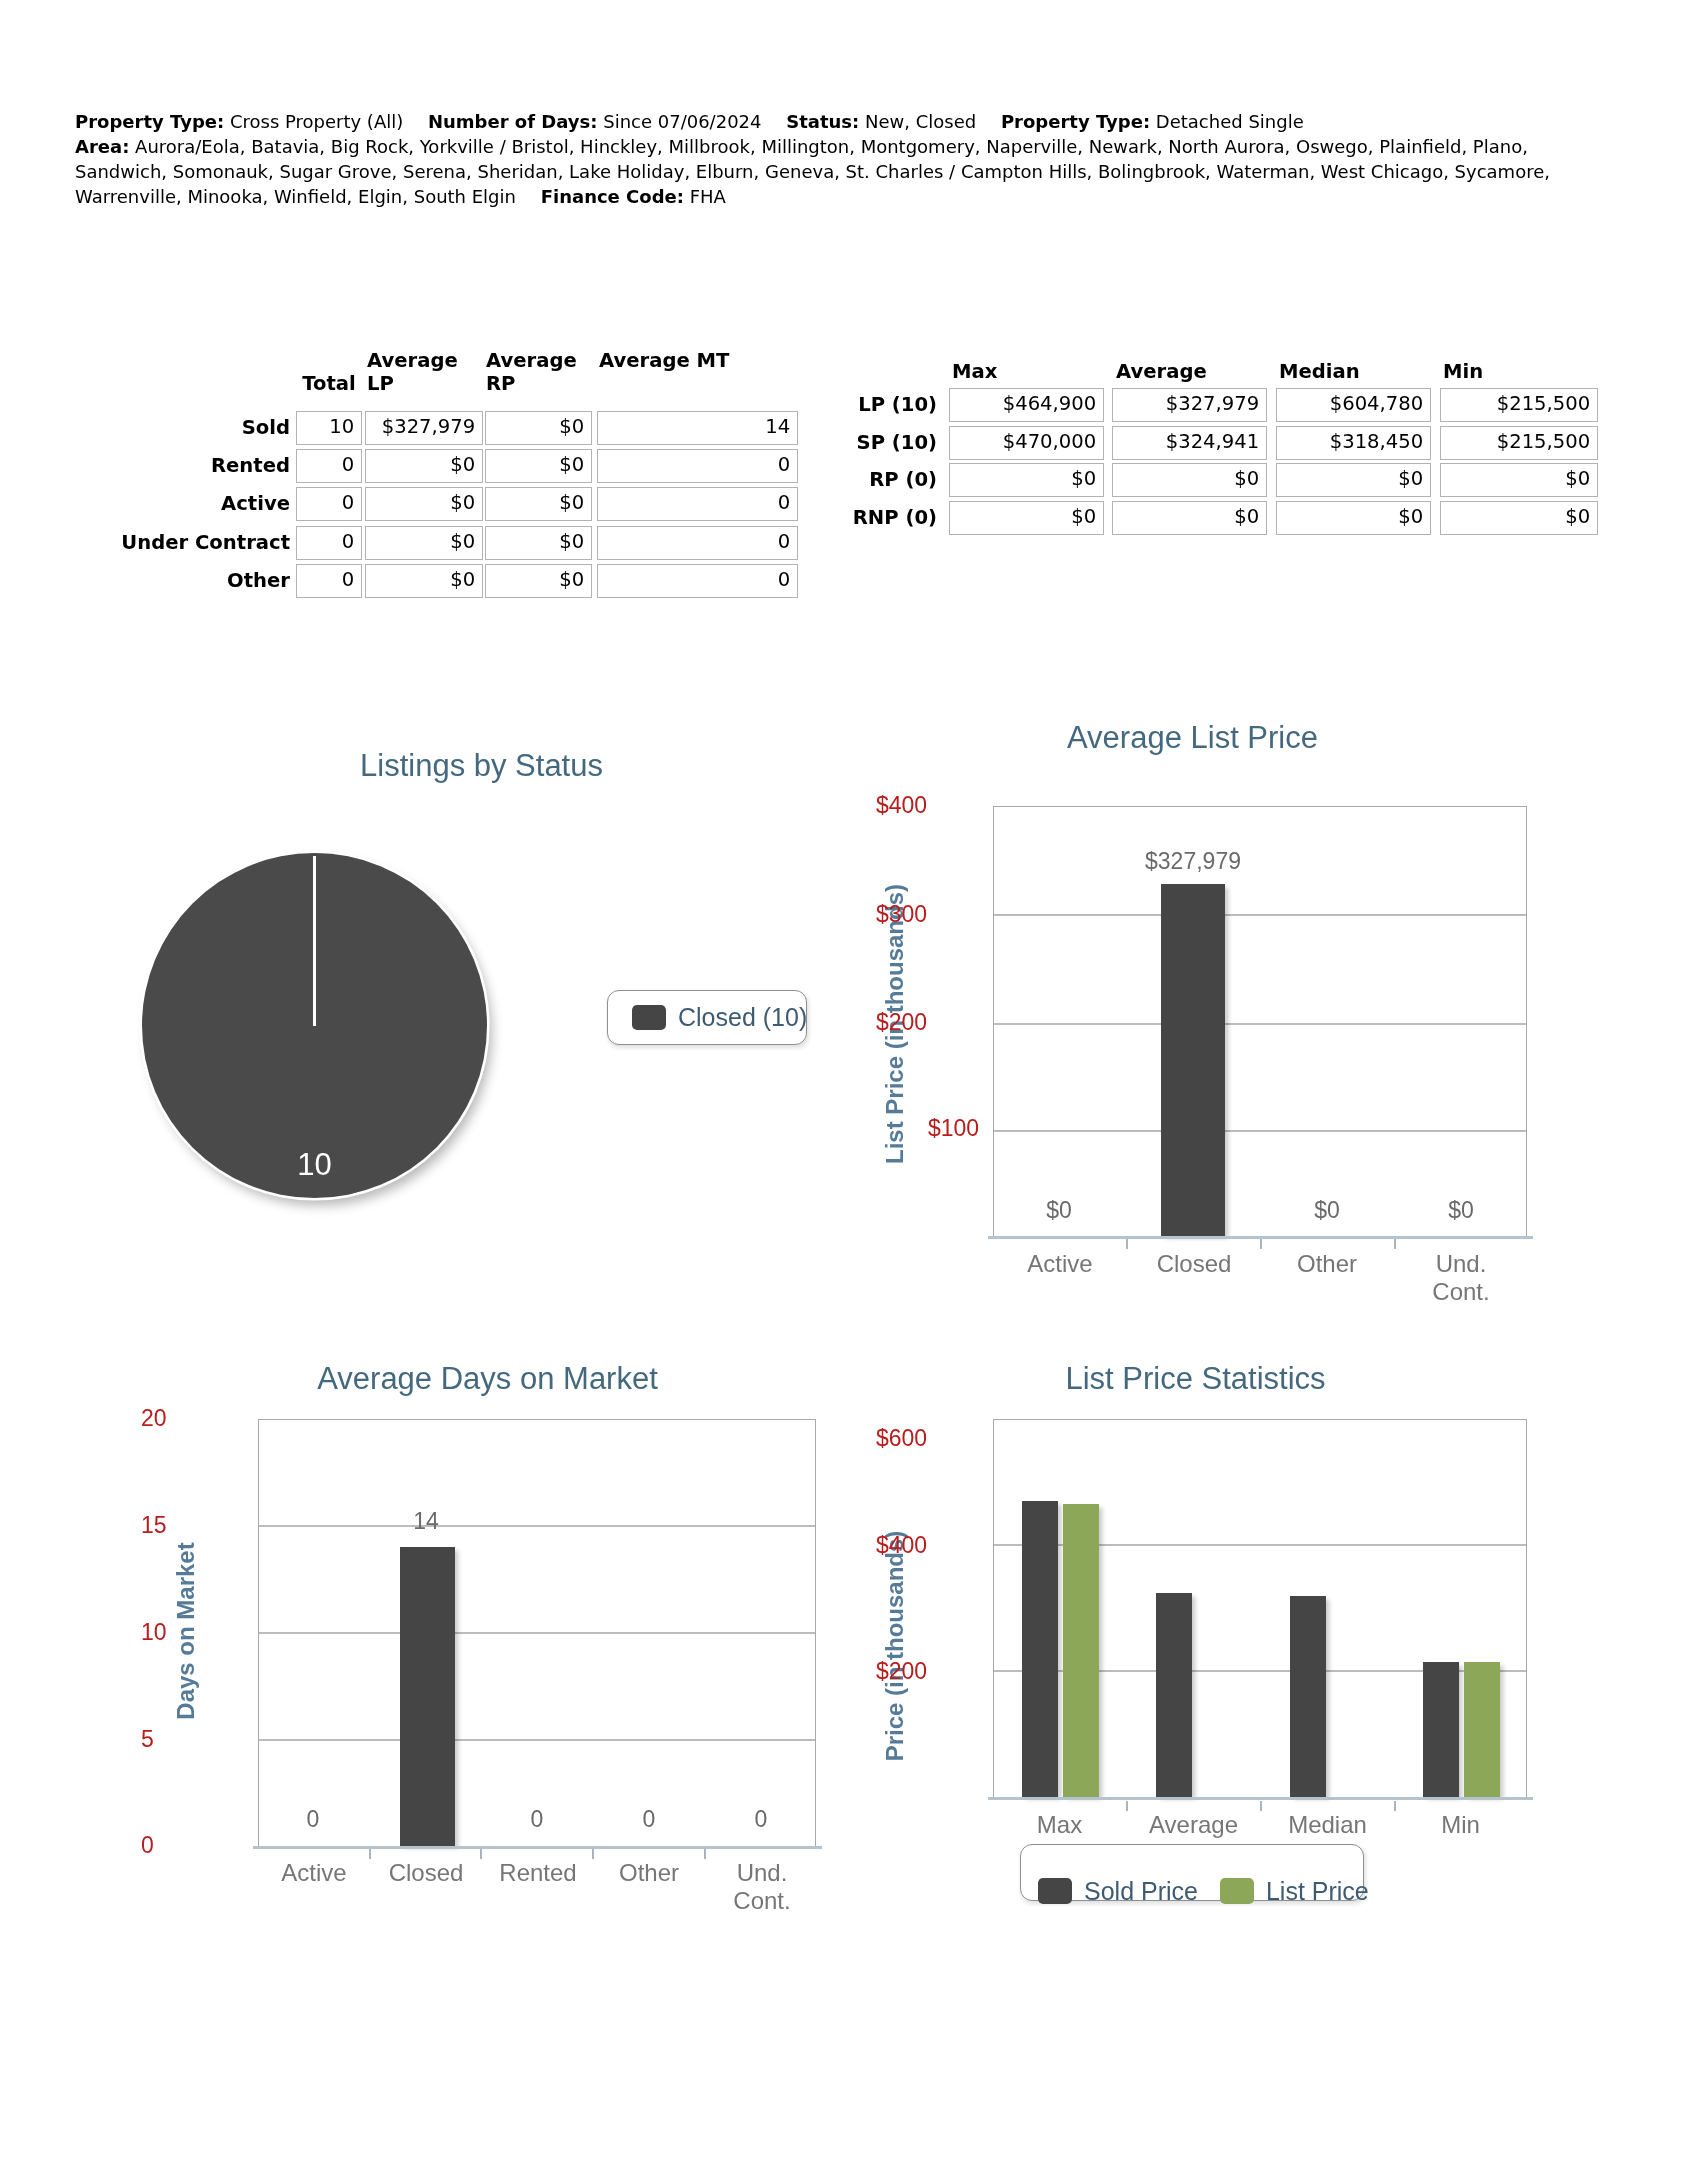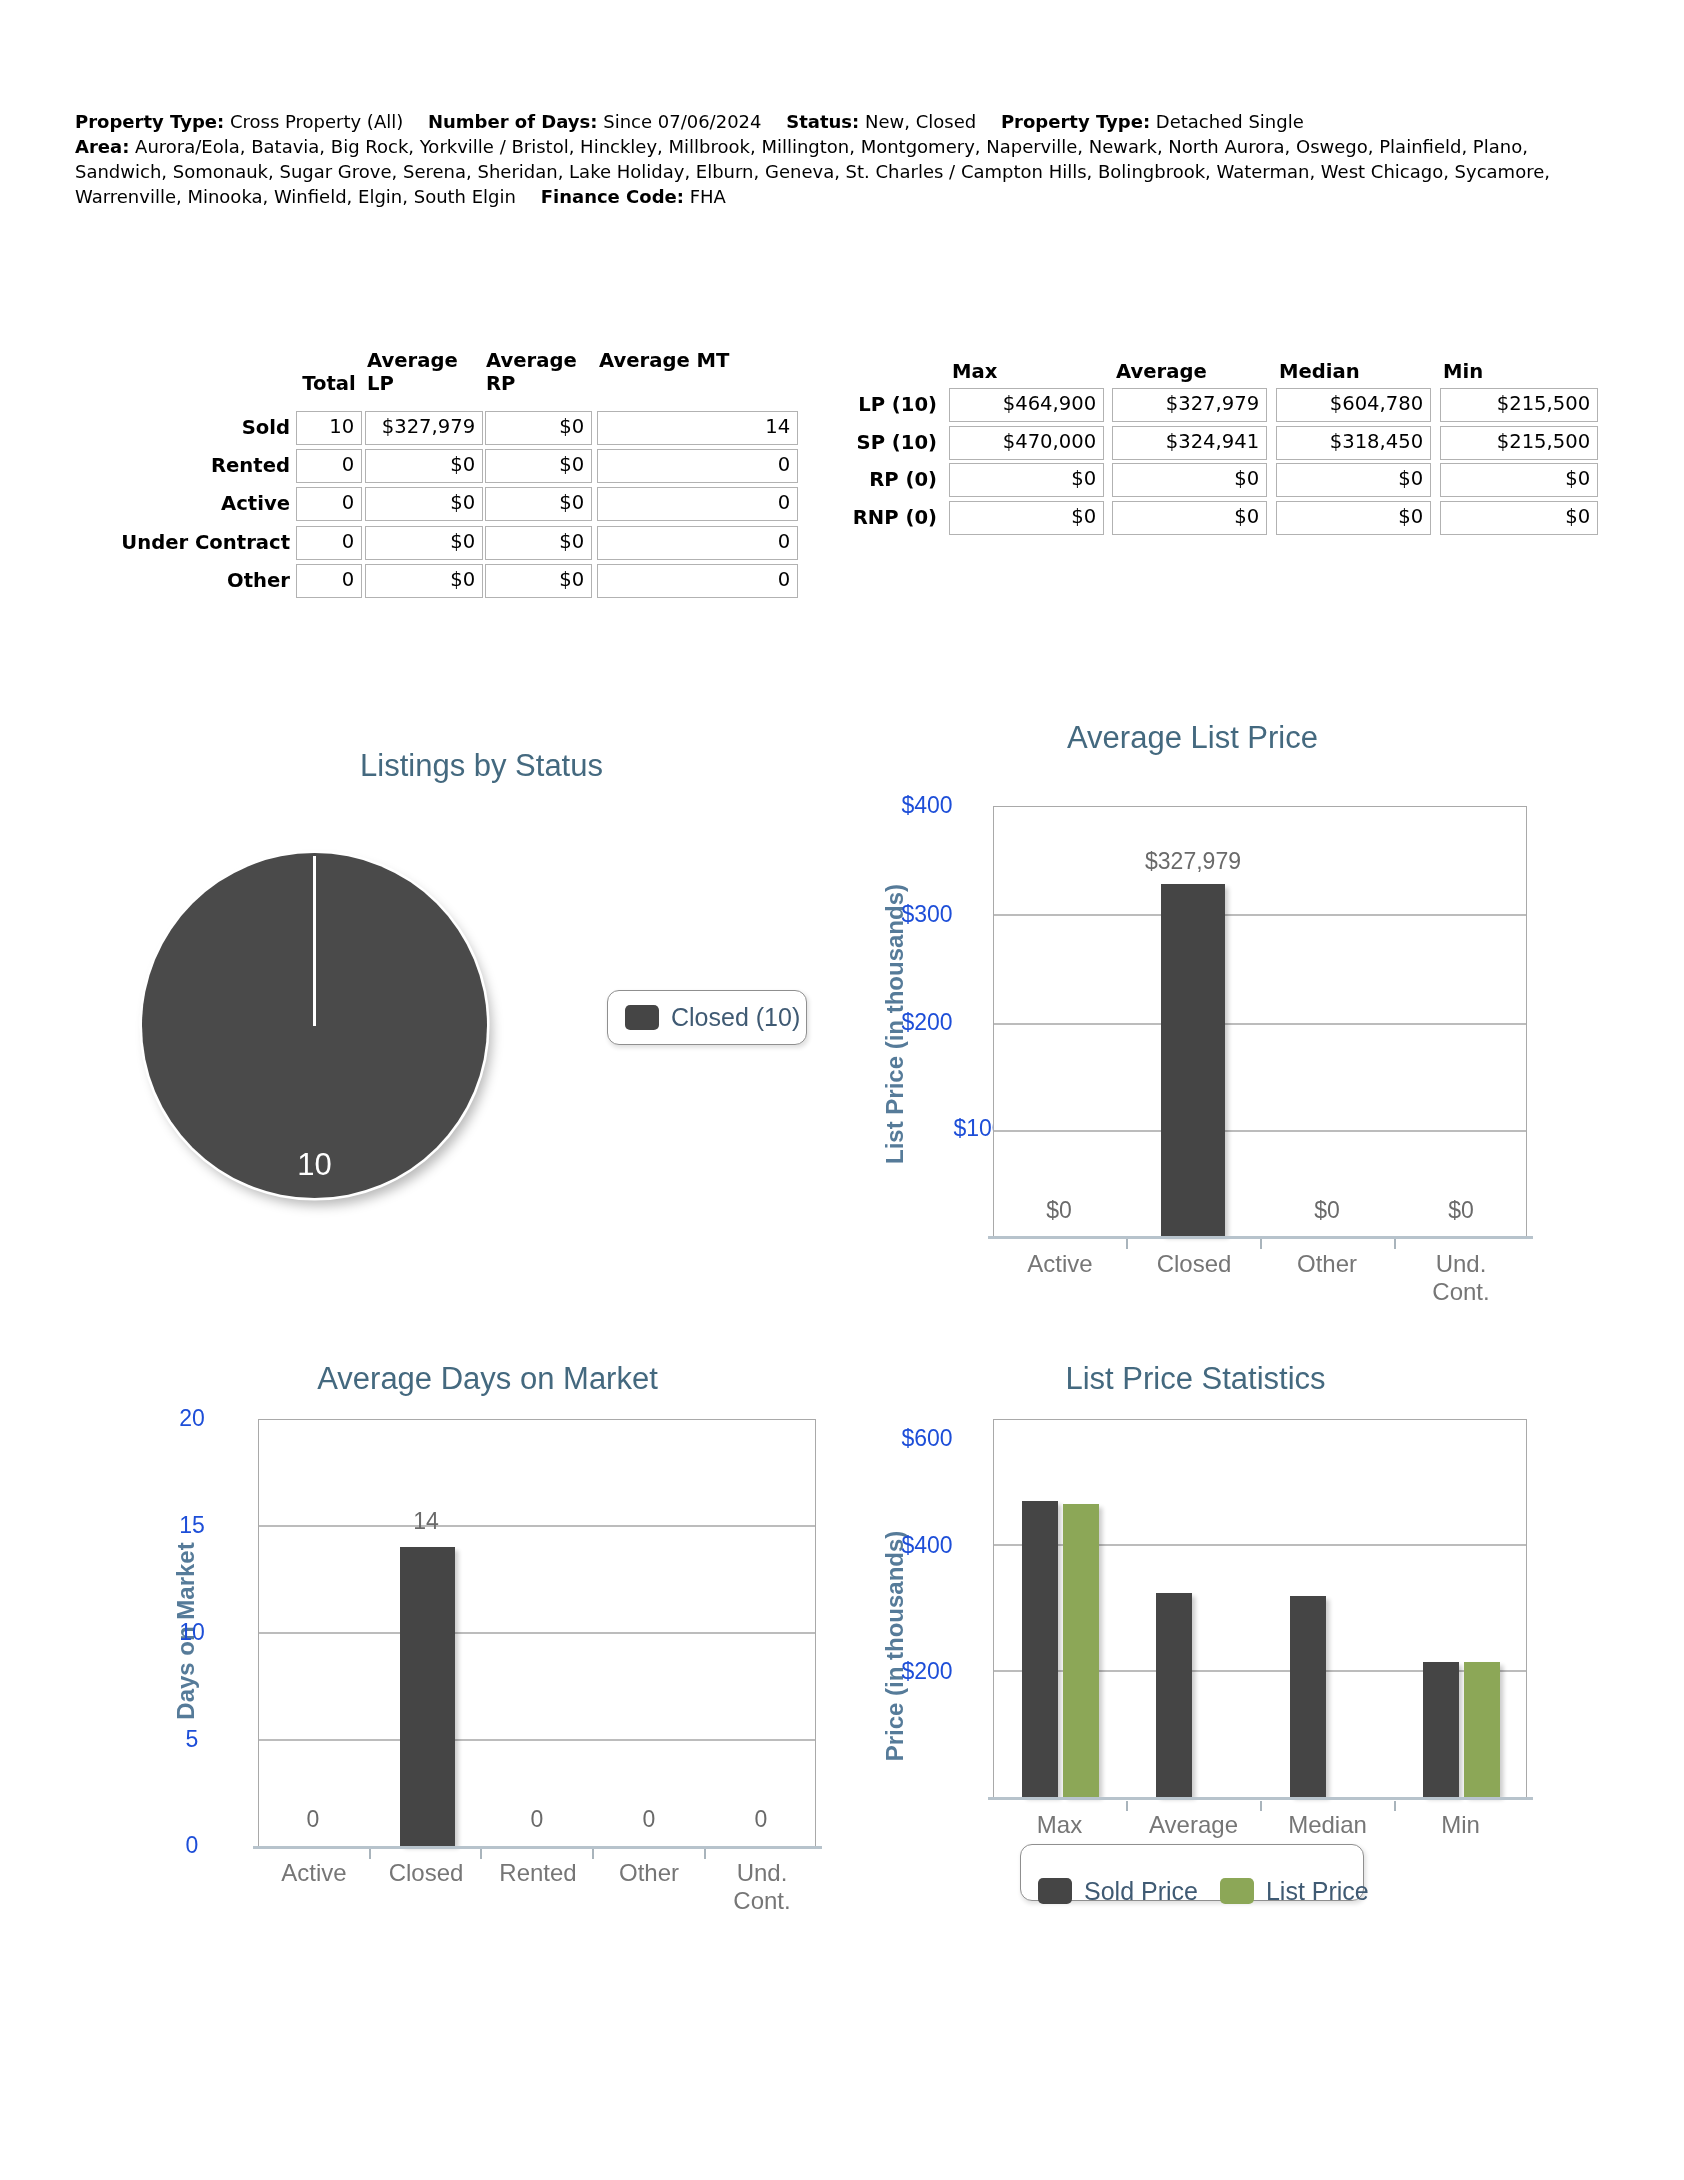--- a/index.html
+++ b/index.html
@@ -15,22 +15,22 @@
   .tbl-h{position:absolute;font-weight:bold;font-size:19.6px;line-height:23px;color:#000;}
   .tbl-label{position:absolute;font-weight:bold;font-size:19.6px;text-align:right;line-height:34px;}
   .tbl-box{position:absolute;height:34px;background:#fff;border:1.7px solid #b2b2b2;box-sizing:border-box;
            font-size:19.6px;line-height:30px;text-align:right;padding-right:6.8px;}
 
   
   .chart-title{position:absolute;font-family:"Liberation Sans",sans-serif;font-size:31px;font-weight:400;
                color:#44697f;text-align:center;}
   .y-title{position:absolute;font-family:"Liberation Sans",sans-serif;font-size:24px;font-weight:bold;
            color:#567b99;text-align:center;transform:rotate(-90deg);}
-  .tick{position:absolute;font-family:"Liberation Sans",sans-serif;font-size:23px;color:#1d4ed8;
-        width:102px;text-align:center;}
+  .tick{position:absolute;font-family:"Liberation Sans",sans-serif;font-size:23px;color:#b91c1c;
+        width:102px;text-align:left;}
   .cat{position:absolute;font-family:"Liberation Sans",sans-serif;font-size:24px;line-height:28px;
        color:#767676;text-align:center;}
   .val{position:absolute;font-family:"Liberation Sans",sans-serif;font-size:23px;color:#6a6a6a;
        width:136px;text-align:center;}
   .plot{position:absolute;background:#fff;border:1.7px solid #a9a9a9;border-bottom:none;box-sizing:border-box;}
   .grid{position:absolute;left:0;right:0;height:1.7px;background:#bcbcbc;}
   .axis{position:absolute;height:3.4px;background:#b7c3cc;}
   .atick{position:absolute;width:1.7px;height:10.2px;background:#a9b4bc;}
   .bar{position:absolute;bottom:0;background:#454545;box-shadow:4.3px 2.6px 4.3px rgba(0,0,0,0.20);}
   .bar.green{background:#8ca757;}
@@ -132,21 +132,21 @@
     <div class="tbl-box" style="left:1276px;top:501px;width:155px;">$0</div>
     <div class="tbl-box" style="left:1440px;top:501px;width:158px;">$0</div>
   </div>
 
   <div>
     <div class="chart-title" style="left:141px;top:748px;width:681px;">Listings by Status</div>
     <div class="pie">
       <div class="pie-line"></div>
       <div class="pie-label">10</div>
     </div>
-    <div class="legend" style="left:607px;top:990px;width:200px;height:55px;padding-left:17px;">
+    <div class="legend" style="left:607px;top:990px;width:200px;height:55px;padding-left:24px;">
       <span class="swatch"></span>
       <span class="legend-text">Closed (10)</span>
     </div>
   </div>
 
   <div>
     <div class="chart-title" style="left:937px;top:720px;width:511px;text-align:center;">Average List Price</div>
     <div class="y-title" style="left:724px;top:1010px;width:341px;">List Price (in thousands)</div>
 
     <div class="tick" style="left:876px;top:792px;">$400</div>

